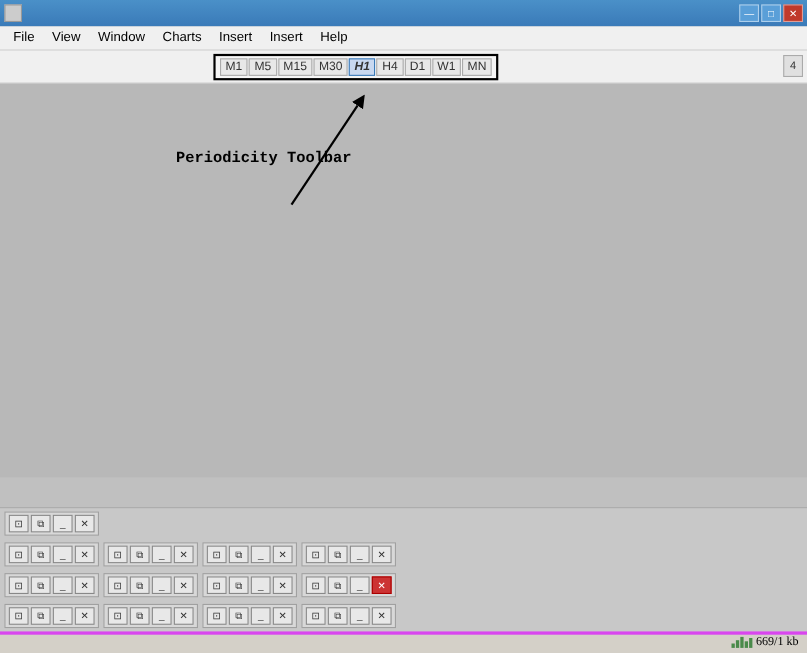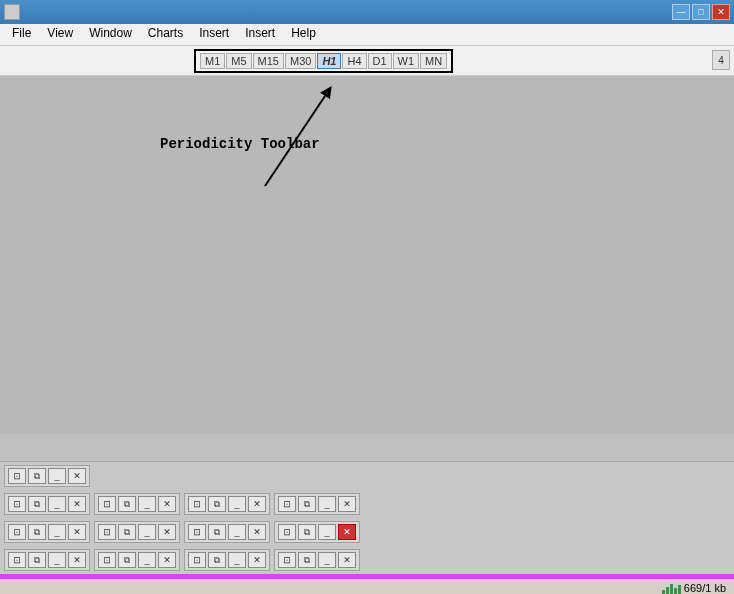--- a/index.html
+++ b/index.html
@@ -182,27 +182,28 @@
     .win-btn.close-red {
       background: #cc3333;
       color: white;
       border-color: #aa0000;
     }
 
     
     .status-bar {
       height: 20px;
       background: #d4d0c8;
-      border-top: 5px solid #d946ef;
-      display: flex;
-      align-items: flex-end;
+      border-top: 3px solid #d946ef;
+      display: flex;
+      align-items: flex-start;
       justify-content: flex-end;
       padding: 0 8px;
       gap: 8px;
       font-size: 11px;
+      font-family: Liberation Serif, serif;
     }
     .status-indicator {
       display: flex;
       align-items: center;
       gap: 3px;
     }
     .bar-chart-icon {
       display: flex;
       align-items: flex-end;
       gap: 1px;

